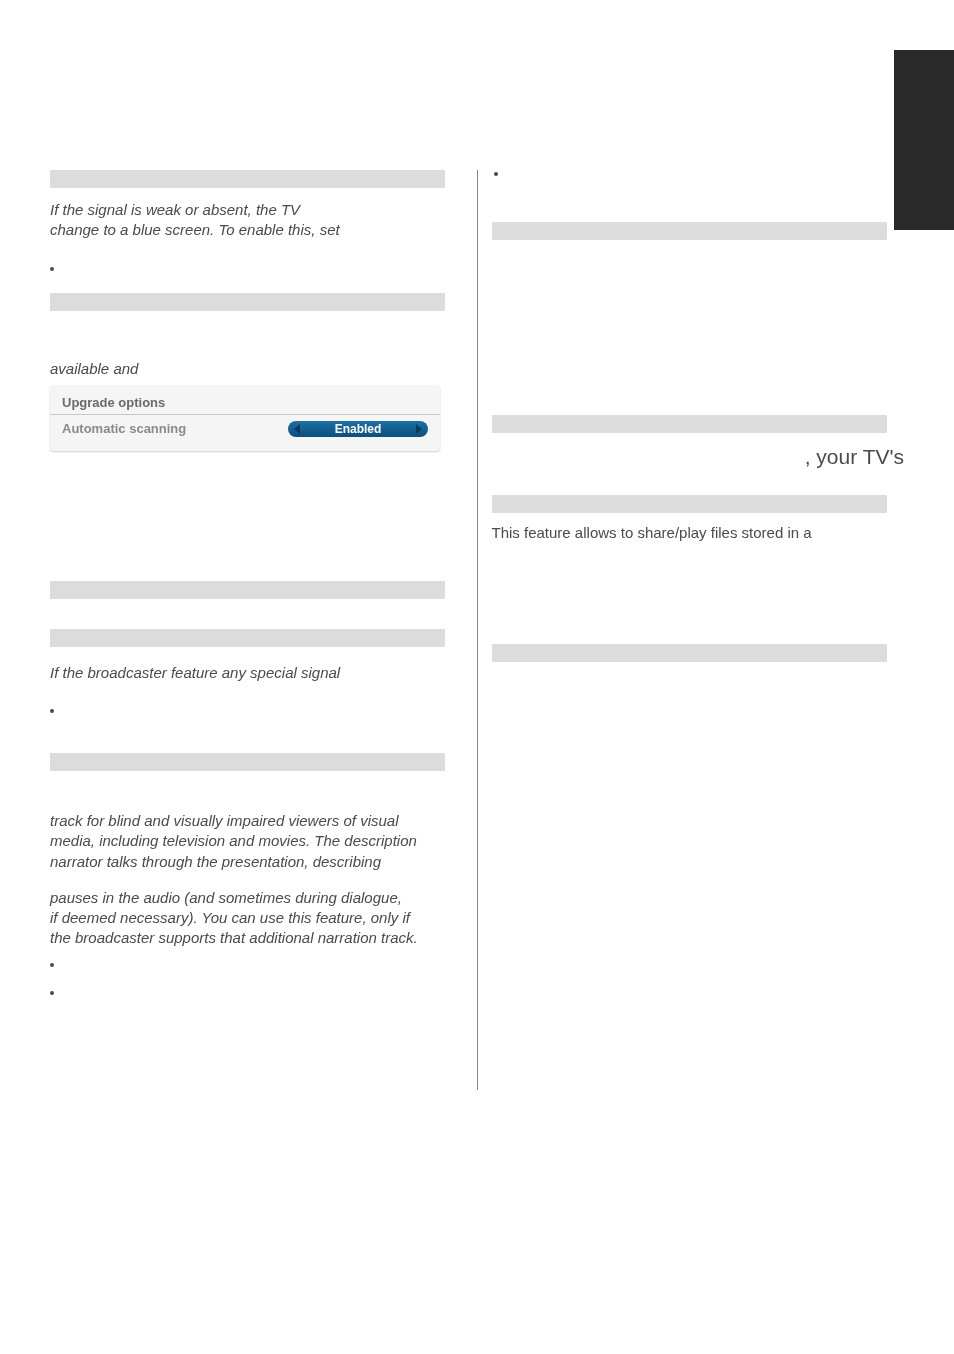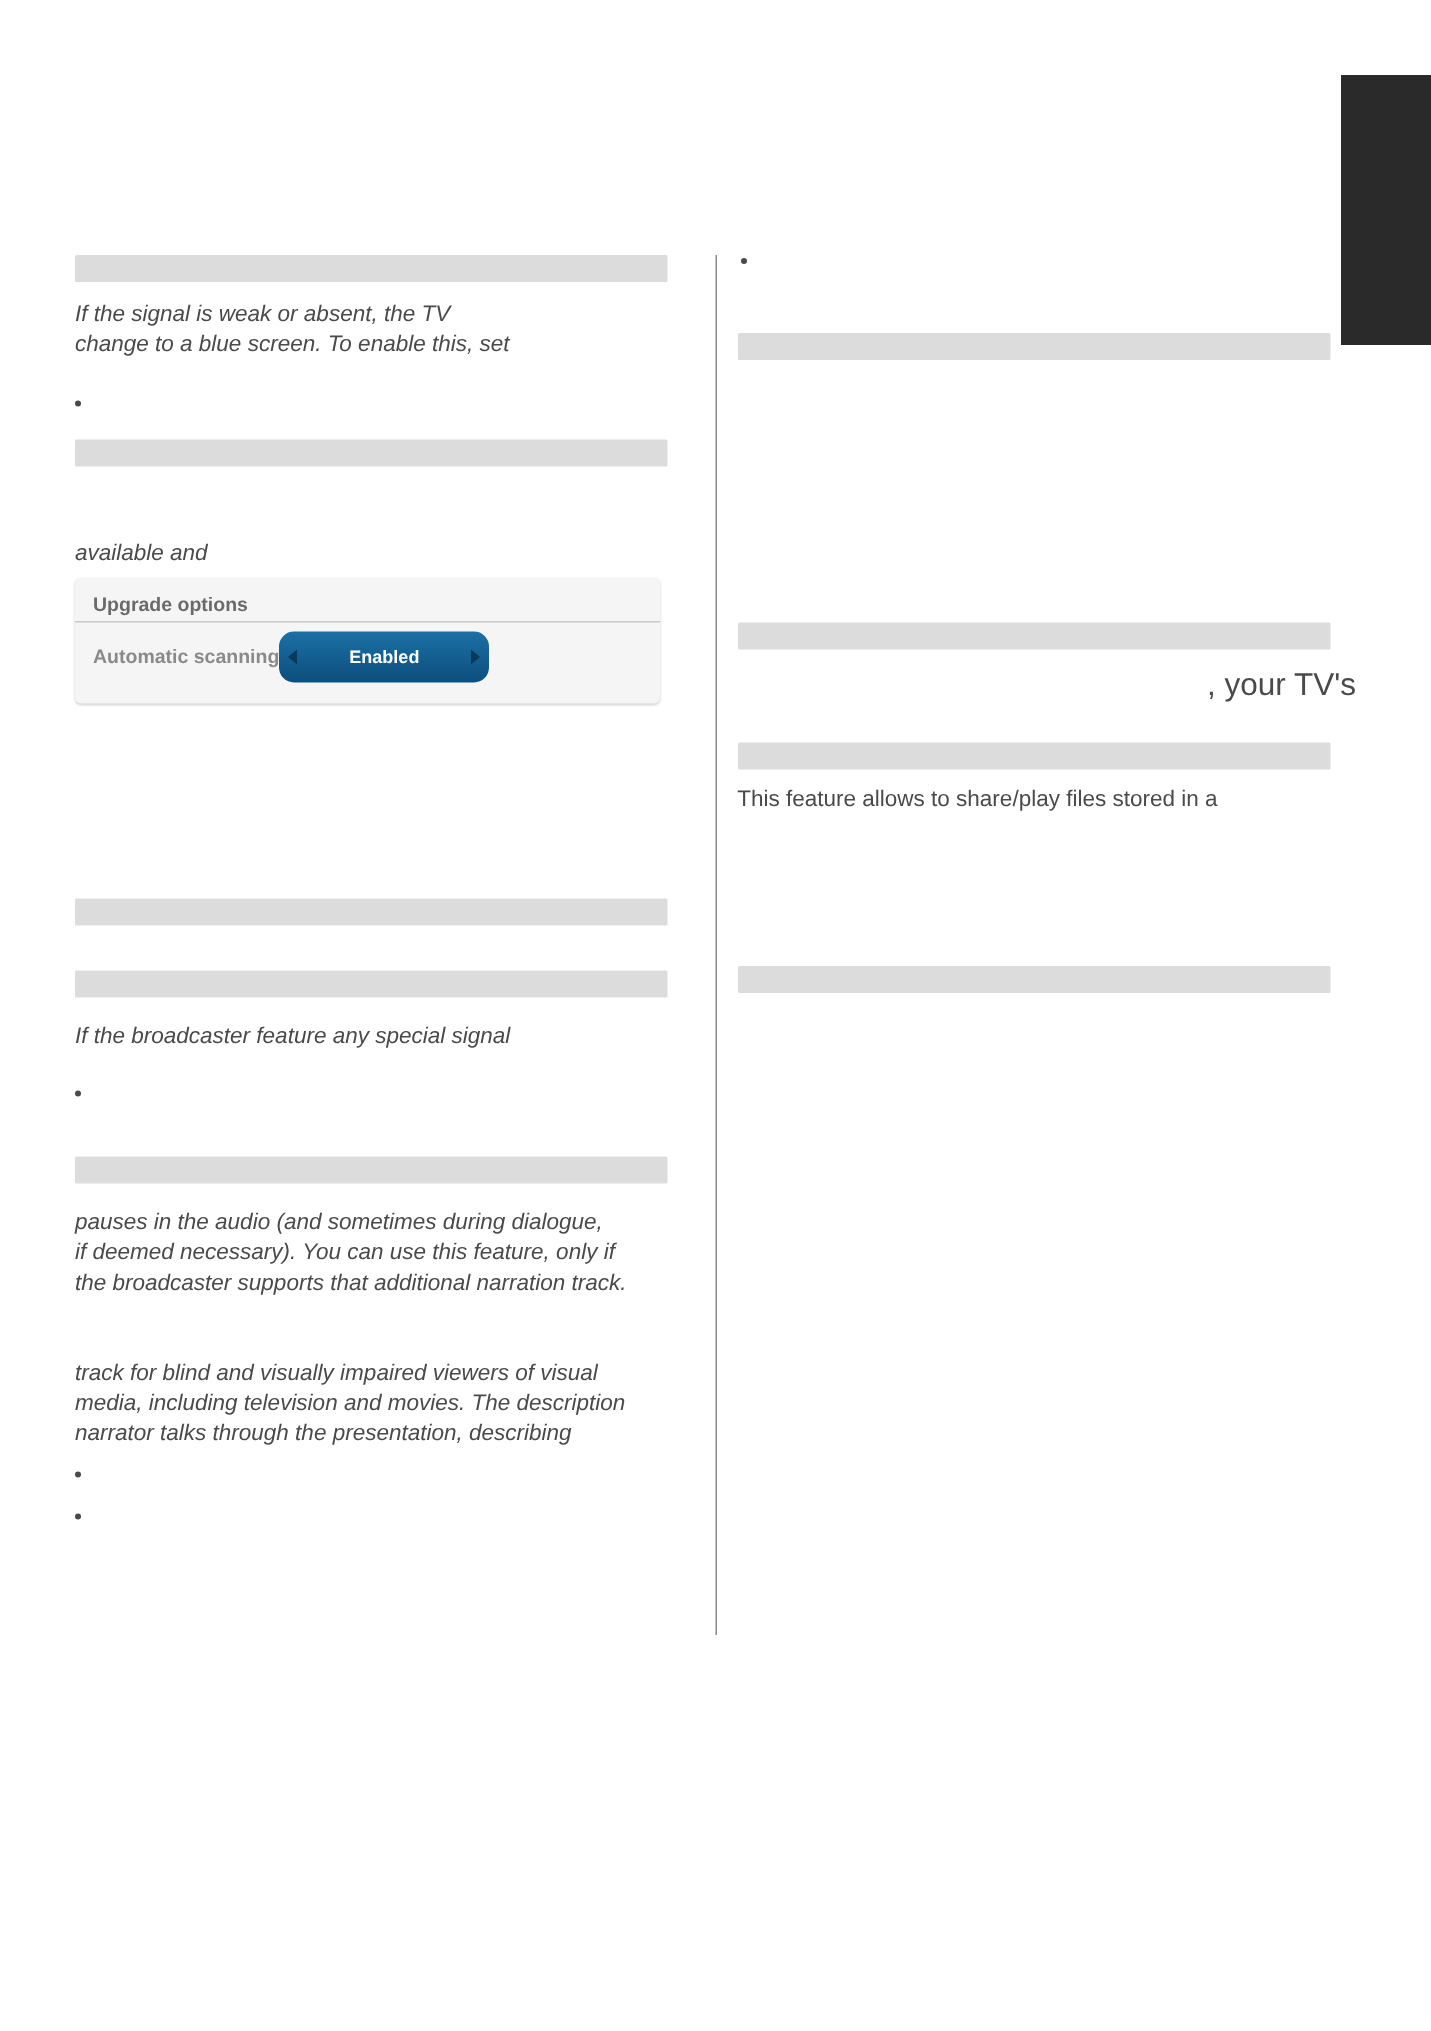--- a/index.html
+++ b/index.html
@@ -87,29 +87,29 @@
     padding: 6px 12px 4px 12px;
     color: #6a6a6a;
   }
   .widget .divider {
     height: 1px;
     background: #c8c8c8;
   }
   .widget .row {
     display: flex;
     align-items: center;
-    justify-content: flex-start;
+    justify-content: space-between;
     padding: 6px 12px;
   }
   .widget .row .label {
     color: #8a8a8a;
   }
   .pill {
     width: 140px;
-    height: 34px;
+    height: 16px;
     display: flex;
     align-items: center;
     justify-content: center;
     border-radius: 10px;
     font-size: 12px;
     position: relative;
   }
   .pill.enabled {
     background: linear-gradient(#1d6fa5, #0b4f7d);
     color: #fff;
@@ -186,32 +186,32 @@
       <div class="para" style="margin-top:16px;">
         <span>If the broadcaster feature any special signal</span><br>
       </div>
 
       <div class="bullet-row" style="margin-top:18px;">
         <div class="bullet-dot"></div>
       </div>
 
       <div class="grey-bar" style="width:395px; margin-top:40px;"></div>
 
+      <div class="para" style="margin-top:40px;">
+        <span>track for blind and visually impaired viewers of visual</span><br>
+        <span>media, including television and movies. The description</span><br>
+        <span>narrator talks through the presentation, describing</span>
+      </div>
+
       <div class="para" style="margin-top:16px;">
         <span>pauses in the audio (and sometimes during dialogue,</span><br>
         <span>if deemed necessary). You can use this feature, only if</span><br>
         <span>the broadcaster supports that additional narration track.</span>
       </div>
 
-      <div class="para" style="margin-top:40px;">
-        <span>track for blind and visually impaired viewers of visual</span><br>
-        <span>media, including television and movies. The description</span><br>
-        <span>narrator talks through the presentation, describing</span>
-      </div>
-
       <div class="bullet-row" style="margin-top:4px;">
         <div class="bullet-dot"></div>
       </div>
 
       <div class="bullet-row" style="margin-top:16px;">
         <div class="bullet-dot"></div>
       </div>
 
     </div>
 

